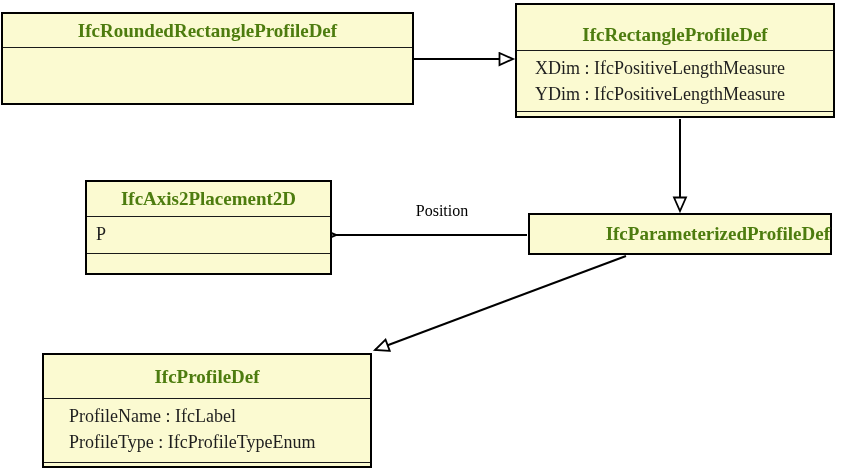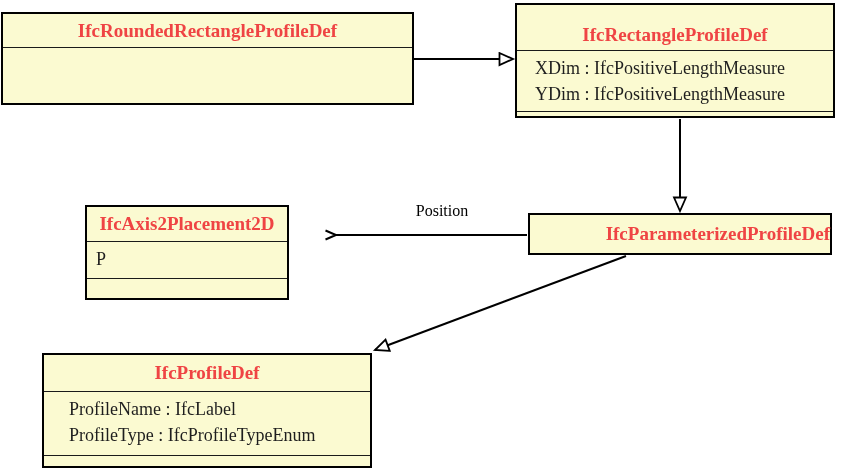--- a/index.html
+++ b/index.html
@@ -19,21 +19,21 @@
     border: 2px solid #000;
     box-sizing: border-box;
   }
   .uml-title {
     flex: 0 0 auto;
     display: flex;
     align-items: center;
     justify-content: center;
     font-weight: bold;
     font-size: 19px;
-    color: #ef4444;
+    color: #4d7c0f;
     border-bottom: 1.5px solid #1a1a1a;
     box-sizing: border-box;
   }
   .uml-class--single .uml-title {
     flex: 1 1 auto;
     border-bottom: none;
   }
   .uml-attrs {
     flex: 0 0 auto;
     font-size: 18px;
@@ -90,34 +90,34 @@
 
   <div class="uml-class" style="left:515px; top:3px; width:320px; height:115px;">
     <div class="uml-title" style="height:32px;margin-top:14px;">IfcRectangleProfileDef</div>
     <div class="uml-attrs" style="height:61px;">
       <div>XDim : IfcPositiveLengthMeasure</div>
       <div>YDim : IfcPositiveLengthMeasure</div>
     </div>
     <div class="uml-empty"></div>
   </div>
 
-  <div class="uml-class" style="left:85px; top:205px; width:204px; height:95px;">
+  <div class="uml-class" style="left:85px; top:180px; width:247px; height:95px;">
     <div class="uml-title" style="height:35px;">IfcAxis2Placement2D</div>
     <div class="uml-attrs uml-attrs--tight" style="height:37px;">
       <div>P</div>
     </div>
     <div class="uml-empty"></div>
   </div>
 
   <div class="uml-class uml-class--single" style="left:528px; top:213px; width:304px; height:42px;align-items:flex-end;">
     <div class="uml-title">IfcParameterizedProfileDef</div>
   </div>
 
   <div class="uml-class" style="left:42px; top:353px; width:330px; height:115px;">
-    <div class="uml-title" style="height:37px;">IfcProfileDef</div>
+    <div class="uml-title" style="height:44px;">IfcProfileDef</div>
     <div class="uml-attrs" style="height:64px; padding-left:25px;">
       <div>ProfileName : IfcLabel</div>
       <div>ProfileType : IfcProfileTypeEnum</div>
     </div>
     <div class="uml-empty"></div>
   </div>
 
   <div class="assoc-label">Position</div>
 
 </div>

